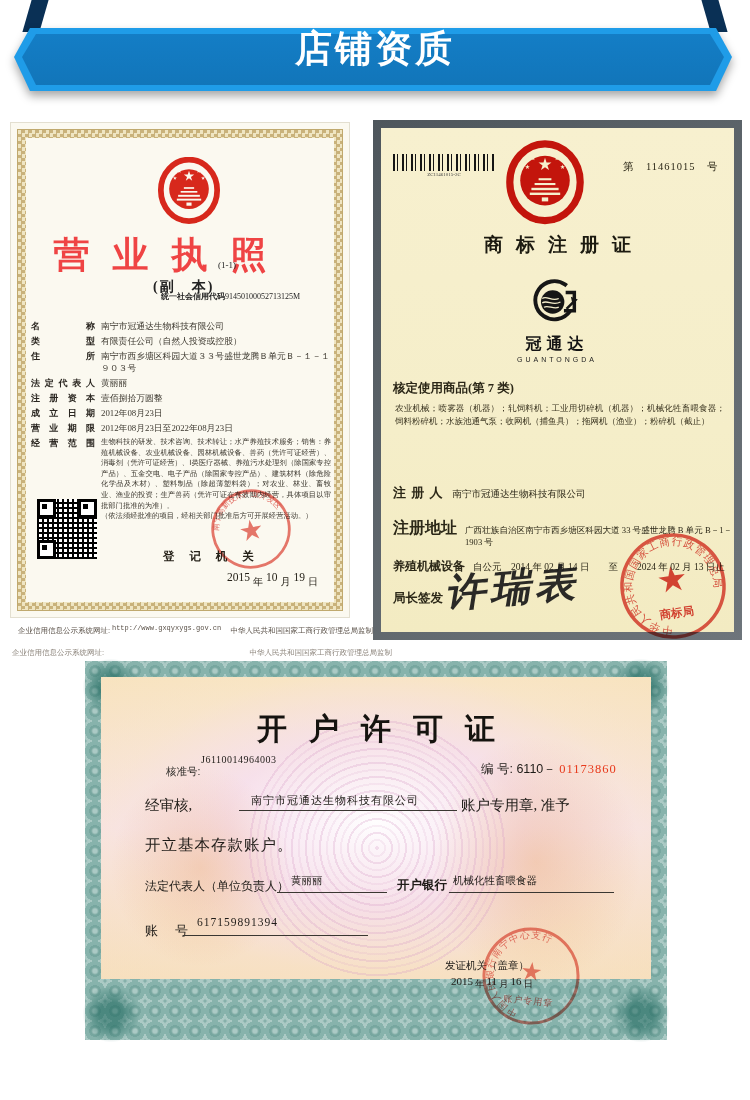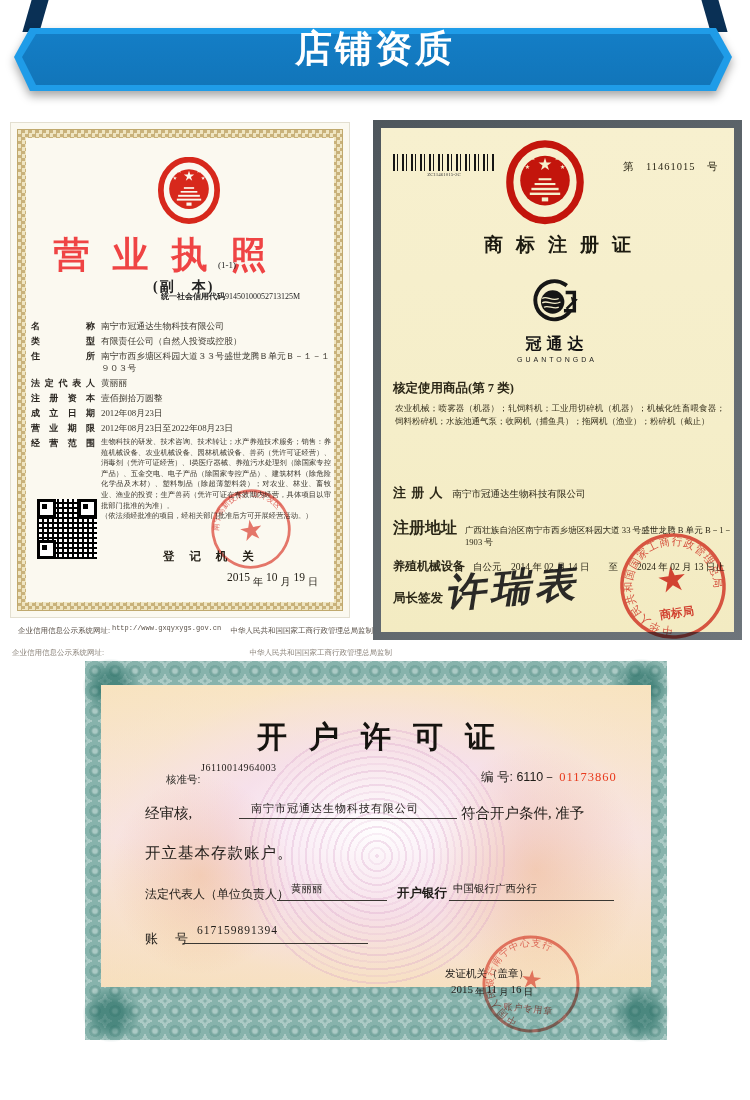--- a/index.html
+++ b/index.html
@@ -91,21 +91,21 @@
   .pm-border{position:absolute;inset:0;
      background:
        repeating-radial-gradient(circle at 10px 10px,rgba(255,255,255,.30) 0 2px,rgba(20,90,80,.14) 4px 6px,transparent 6px 10px),
        #87b3ac;background-size:20px 20px,auto;}
   .pm-corner{position:absolute;width:56px;height:56px;
      background:radial-gradient(circle at 50% 50%,rgba(25,100,90,.55) 0 30%,rgba(25,100,90,0) 72%);}
   .pm-inner{position:absolute;left:16px;top:16px;width:550px;height:302px;
      background:
        radial-gradient(ellipse at 50% 48%,rgba(255,255,255,.95) 0%,rgba(246,222,240,.65) 38%,rgba(249,227,196,.35) 68%,rgba(247,224,186,.55) 100%),
        linear-gradient(180deg,#f8e6c4 0%,#f7e4ee 50%,#f6dfc2 100%);
-     font-family:"Liberation Serif",serif;color:#1f1c18;margin-top:8px;}
+     font-family:"Liberation Serif",serif;color:#1f1c18;}
   .pm-rosette{position:absolute;left:145px;top:40px;width:262px;height:262px;border-radius:50%;opacity:.55;
      background:repeating-radial-gradient(circle at 50% 50%,rgba(214,156,198,.50) 0 2px,transparent 2px 7px,rgba(214,156,198,.28) 7px 9px,transparent 9px 14px);}
   .pm-flourish{position:absolute;border-radius:50%;}
   .pm-fl1{left:10px;top:90px;width:180px;height:200px;background:radial-gradient(closest-side,rgba(232,152,62,.28),transparent);}
   .pm-fl2{left:330px;top:60px;width:210px;height:250px;background:radial-gradient(closest-side,rgba(232,152,62,.30),transparent);}
   .pm-title{position:absolute;left:0;top:32px;width:550px;text-align:center;font-size:30px;font-weight:bold;
      letter-spacing:22px;text-indent:22px;color:#15130f;}
   .pm-apprv-v{position:absolute;left:100px;top:77px;font-size:10px;letter-spacing:.5px;}
   .pm-apprv-l{position:absolute;left:65px;top:88px;font-size:10.5px;font-family:"Liberation Sans",sans-serif;color:#2c2a26;}
   .pm-serial{position:absolute;left:380px;top:84px;font-size:12.5px;font-family:"Liberation Sans",sans-serif;}
@@ -328,29 +328,29 @@
       <div class="pm-apprv-v">J6110014964003</div>
       <div class="pm-apprv-l">核准号:</div>
       <div class="pm-serial">
         <span>编 号: 6110－</span>
         <span class="red">01173860</span>
       </div>
 
       <div class="pm-review-p">经审核,</div>
       <div class="pm-company">南宁市冠通达生物科技有限公司</div>
       <div class="pm-ul" style="left:138px;top:133px;width:218px;"></div>
-      <div class="pm-review-s">符合开户条件, 准予</div>
+      <div class="pm-review-s">账户专用章, 准予</div>
 
       <div class="pm-line2">开立基本存款账户。</div>
 
       <div class="pm-lrl">法定代表人（单位负责人）</div>
       <div class="pm-lrv">黄丽丽</div>
       <div class="pm-ul" style="left:176px;top:215px;width:110px;"></div>
       <div class="pm-bankl">开户银行</div>
-      <div class="pm-bankv">中国银行广西分行</div>
+      <div class="pm-bankv">机械化牲畜喂食器</div>
       <div class="pm-ul" style="left:348px;top:215px;width:165px;"></div>
 
       <div class="pm-accl">账　号</div>
       <div class="pm-accv">617159891394</div>
       <div class="pm-ul" style="left:82px;top:258px;width:185px;"></div>
 
       <div class="pm-issuer">发证机关（盖章）</div>
       <div class="pm-date">
         <span class="dn">2015</span><span class="dc">年</span><span class="dn">11</span><span class="dc">月</span><span class="dn">16</span><span class="dc">日</span>
       </div>

